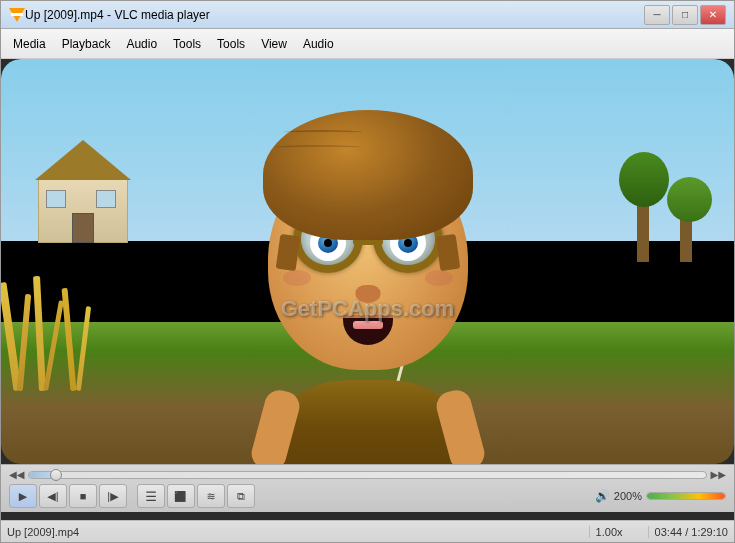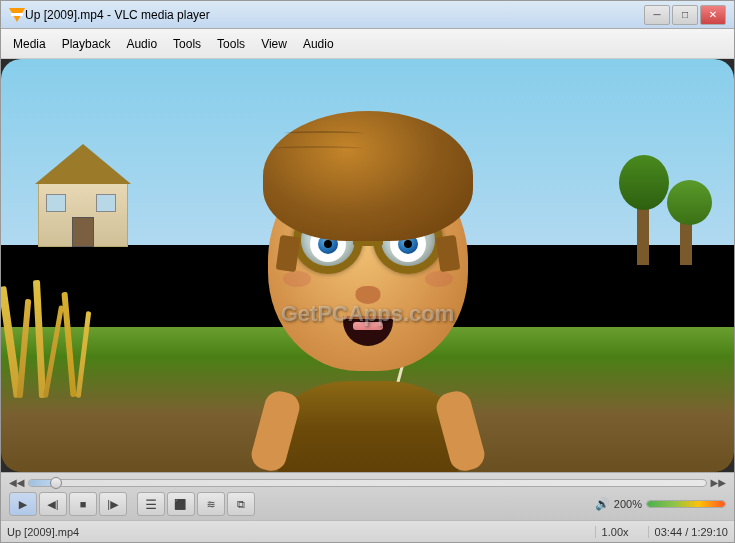--- a/index.html
+++ b/index.html
@@ -419,21 +419,22 @@
     }
     
     #status-bar {
       background: linear-gradient(to bottom, #e0e0e0, #d4d4d4);
       height: 22px;
       display: flex;
       align-items: center;
       border-top: 1px solid #bbb;
       padding: 0 6px;
       flex-shrink: 0;
-      gap: 13px;
+      gap: 19px;
+      margin-top: 8px;
     }
     #filename-status {
       flex: 1;
       font-size: 11px;
       color: #333;
     }
     #speed-badge {
       font-size: 11px;
       color: #333;
       border-left: 1px solid #bbb;

